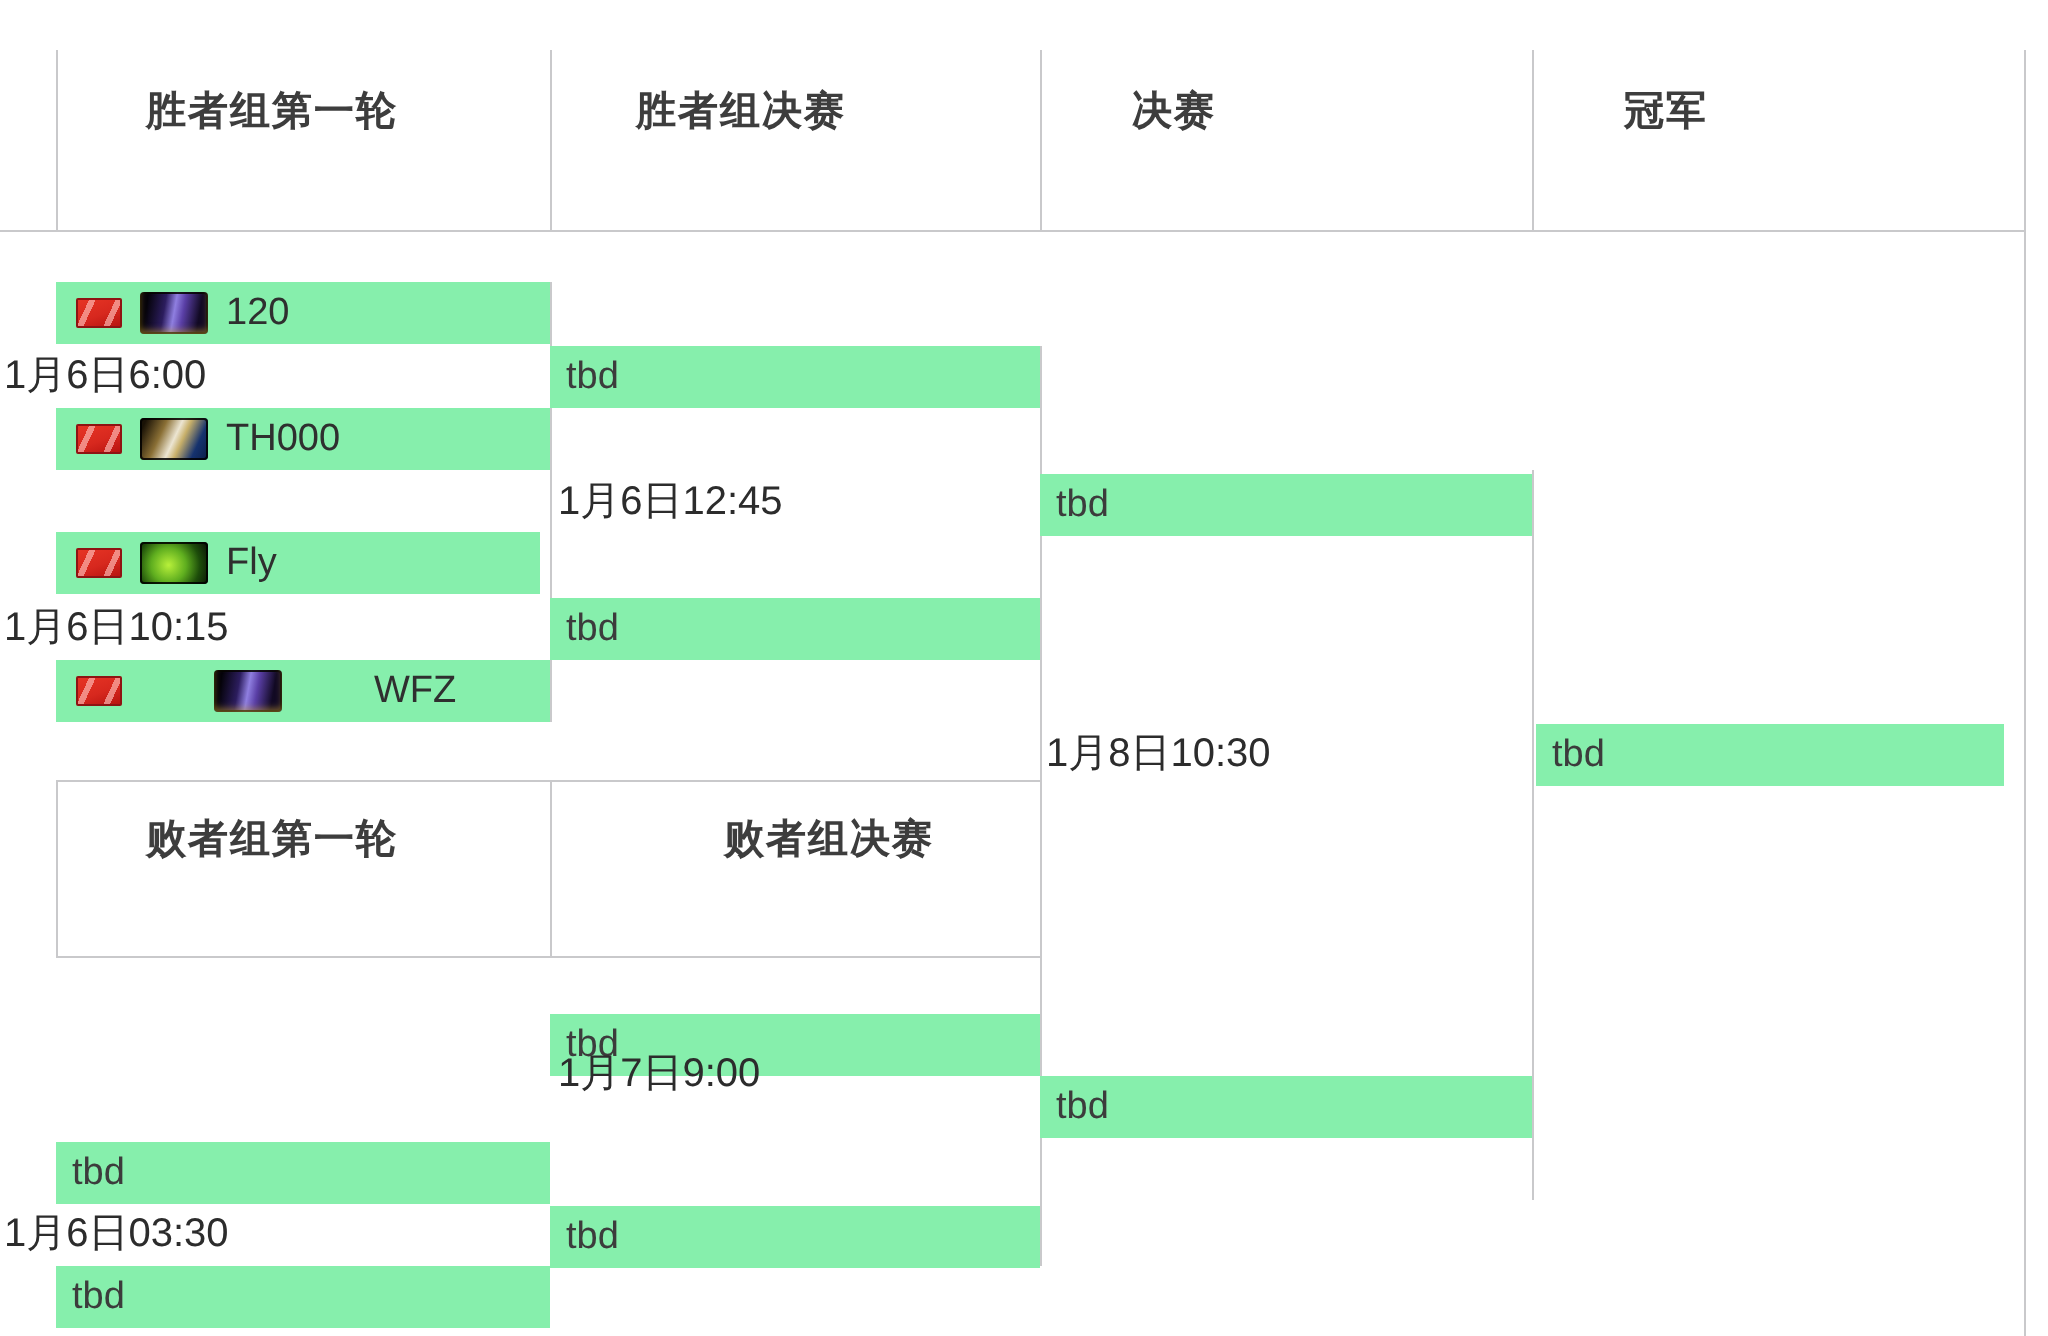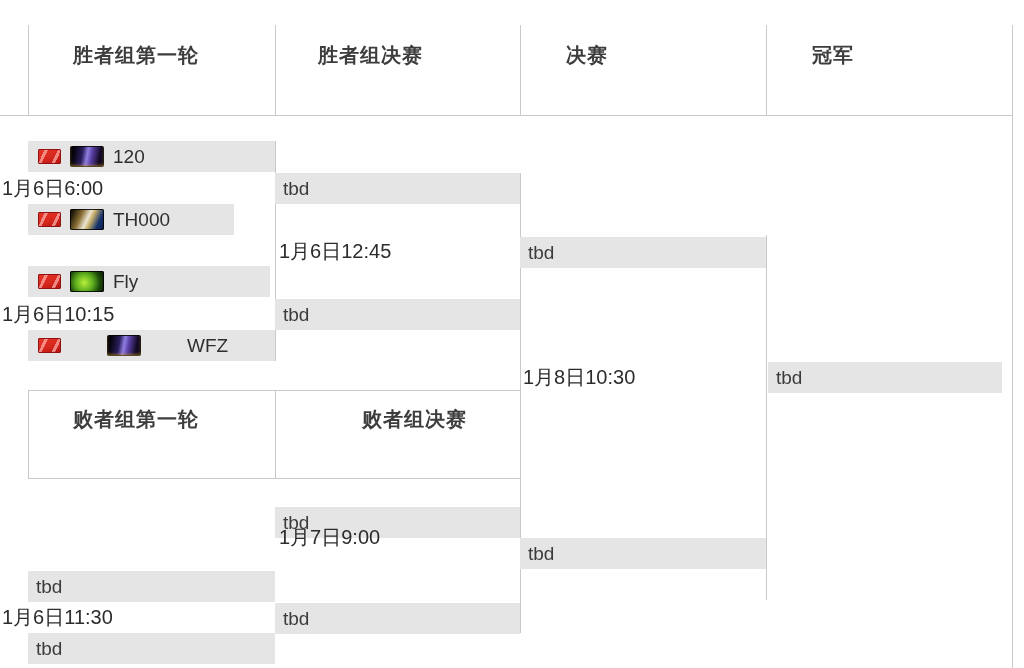--- a/index.html
+++ b/index.html
@@ -8,21 +8,21 @@
     background:#ffffff;
     font-family:"Liberation Sans","DejaVu Sans",sans-serif;
   }
   .vline{position:absolute;width:1px;background:#c9c9cb;}
   .hline{position:absolute;height:1px;background:#c9c9cb;}
   .round-label{
     position:absolute;font-size:20px;font-weight:bold;color:#3d3d3d;
     white-space:nowrap;letter-spacing:1px;
   }
   .cell{
-    position:absolute;height:31px;background:#e5e5e5;
+    position:absolute;height:31px;background:#86efac;
     display:flex;align-items:center;box-sizing:border-box;
     white-space:nowrap;
   }
   .cell.tbd{padding-left:8px;font-size:19px;color:#3c3c3c;}
   .cell.player{padding-left:10px;gap:9px;font-size:19px;color:#2f2f2f;}
   .pname{color:#2f2f2f;}
   .date{
     position:absolute;height:32px;line-height:32px;
     font-size:20px;color:#2c2c2c;white-space:nowrap;
   }
@@ -82,21 +82,21 @@
 <div class="round-label" style="left:812px;top:42px;">冠军</div>
 <div class="round-label" style="left:73px;top:406px;">败者组第一轮</div>
 <div class="round-label" style="left:318px;top:406px;margin-left:44px;">败者组决赛</div>
 
 <div class="cell player" style="left:28px;top:141px;width:247px;">
   <span class="flag"></span>
   <span class="race undead"></span>
   <span class="pname">120</span>
 </div>
 <div class="date" style="left:2px;top:172px;">1月6日6:00</div>
-<div class="cell player" style="left:28px;top:204px;width:206px;">
+<div class="cell player" style="left:28px;top:204px;width:247px;">
   <span class="flag"></span>
   <span class="race human"></span>
   <span class="pname">TH000</span>
 </div>
 
 <div class="cell player" style="left:28px;top:266px;width:242px;">
   <span class="flag"></span>
   <span class="race orc"></span>
   <span class="pname">Fly</span>
 </div>
@@ -115,14 +115,14 @@
 <div class="date" style="left:523px;top:361px;">1月8日10:30</div>
 <div class="cell tbd" style="left:520px;top:538px;width:246px;">tbd</div>
 
 <div class="cell tbd" style="left:768px;top:362px;width:234px;">tbd</div>
 
 <div class="cell tbd" style="left:275px;top:507px;width:245px;">tbd</div>
 <div class="date" style="left:279px;top:521px;text-align:center;">1月7日9:00</div>
 <div class="cell tbd" style="left:275px;top:603px;width:245px;">tbd</div>
 
 <div class="cell tbd" style="left:28px;top:571px;width:247px;">tbd</div>
-<div class="date" style="left:2px;top:601px;">1月6日11:30</div>
+<div class="date" style="left:2px;top:601px;">1月6日03:30</div>
 <div class="cell tbd" style="left:28px;top:633px;width:247px;">tbd</div>
 
 </body></html>

